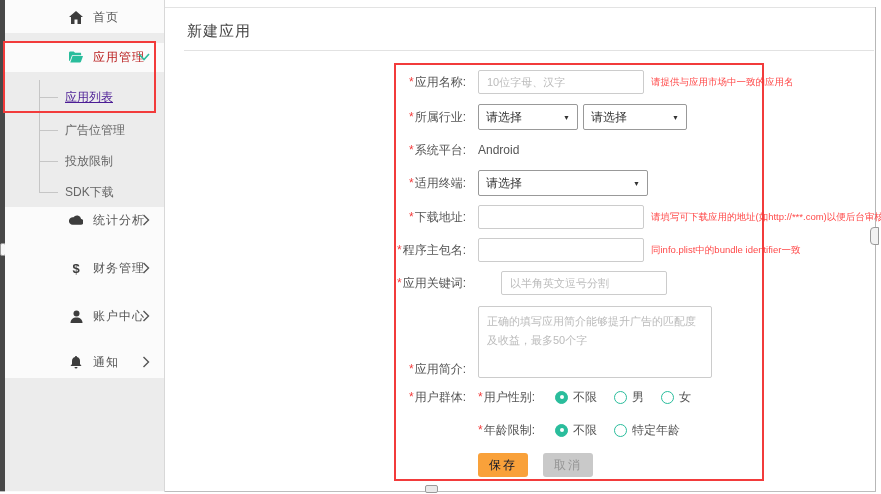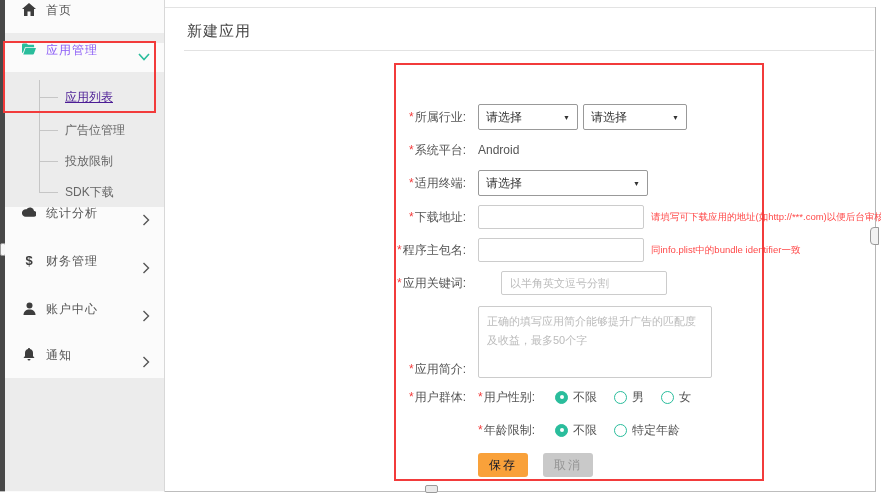--- a/index.html
+++ b/index.html
@@ -15,28 +15,28 @@
   .right-handle { position:absolute; left:870px; top:227px; width:9px; height:18px; background:#f2f2f2; border:1px solid #9a9a9a; border-radius:4px 0 0 4px; }
   .bottom-line { position:absolute; left:0; top:491px; width:876px; height:1px; background:#bdbdbd; }
   .bottom-handle { position:absolute; left:425px; top:485px; width:13px; height:8px; background:#e9e9e9; border:1px solid #9a9a9a; border-radius:2px; }
 
   
   .sidebar { position:absolute; left:5px; top:0; width:160px; height:492px; background:#fbfbfb; border-right:1px solid #d8d8d8; }
   .gray-zone { position:absolute; left:0; width:159px; background:#ececec; }
   .gz-1 { top:33px; height:10px; }
   .gz-2 { top:72px; height:135px; }
   .gz-3 { top:378px; height:113px; }
-  .side-row { position:absolute; left:0; width:159px; height:30px; display:flex; align-items:flex-start; cursor:pointer; }
+  .side-row { position:absolute; left:0; width:159px; height:30px; display:flex; align-items:center; cursor:pointer;padding-left:47px; }
   .side-row .mi { width:14px; height:14px; margin-left:17px; display:flex; align-items:center; justify-content:center; flex:none; }
   .side-row .mi svg { display:block; }
   .side-row .lbl { margin-left:10px; color:#555; letter-spacing:1px; }
   .side-row .chev { position:absolute; right:14px; top:50%; transform:translateY(-50%); display:flex; }
   .row-home { top:2px; }
   .row-appmgmt { top:42px; }
-  .row-appmgmt .lbl { color:#8b5cf6; }
+  .row-appmgmt .lbl { color:#b91c1c; }
   .dollar { font-weight:bold; font-size:13px; color:#3d3d3d; }
   .row-stats { top:205px; }
   .row-finance { top:253px; }
   .row-account { top:301px; }
   .row-notice { top:347px; }
 
   .tree-vline { position:absolute; left:34px; top:80px; width:1px; height:112px; background:#c6c6c6; }
   .tree-stub { position:absolute; left:34px; width:19px; height:1px; background:#c6c6c6; }
   .sub-item { position:absolute; left:60px; width:95px; height:16px; line-height:16px; color:#666; cursor:pointer; }
   .sub-item.active { color:#4c1d95; text-decoration:underline; }
@@ -179,20 +179,25 @@
         <svg width="8" height="12" viewBox="0 0 8 12">
             <polyline points="1.5,1 6.5,6 1.5,11" fill="none" stroke="#555" stroke-width="1.4"></polyline>
           </svg>
       </span>
     </div>
   </div>
 
   <div class="page-title">新建应用</div>
   <div class="title-divider"></div>
 
+  <div class="frow" style="top:69px;">
+    <span class="flabel"><span class="req">*</span><span>应用名称:</span></span>
+    <input class="txt-input" type="text" placeholder="10位字母、汉字" style="">
+    <span class="hint">请提供与应用市场中一致的应用名</span>
+  </div>
 
   <div class="frow" style="top:104px;">
     <span class="flabel"><span class="req">*</span><span>所属行业:</span></span>
     <div class="fake-select sel-1">
       <span>请选择</span>
       <span class="caret">▼</span>
     </div>
     <div class="fake-select sel-2">
       <span>请选择</span>
       <span class="caret">▼</span>

